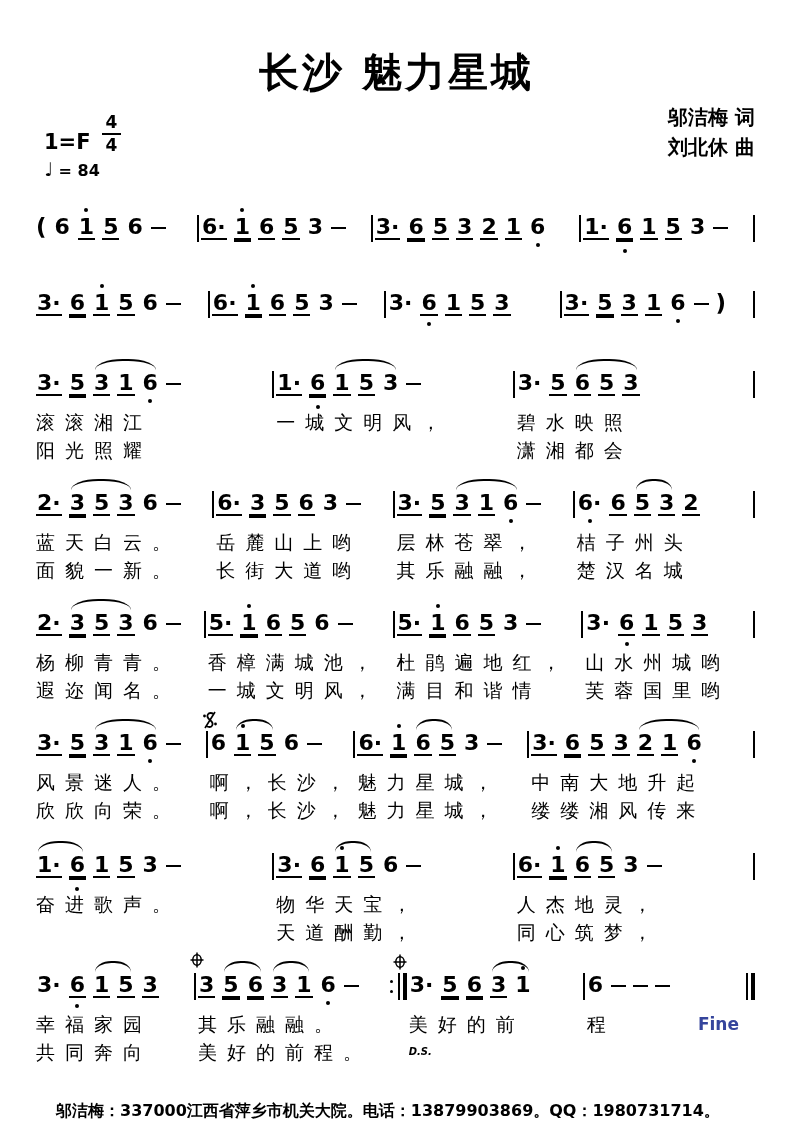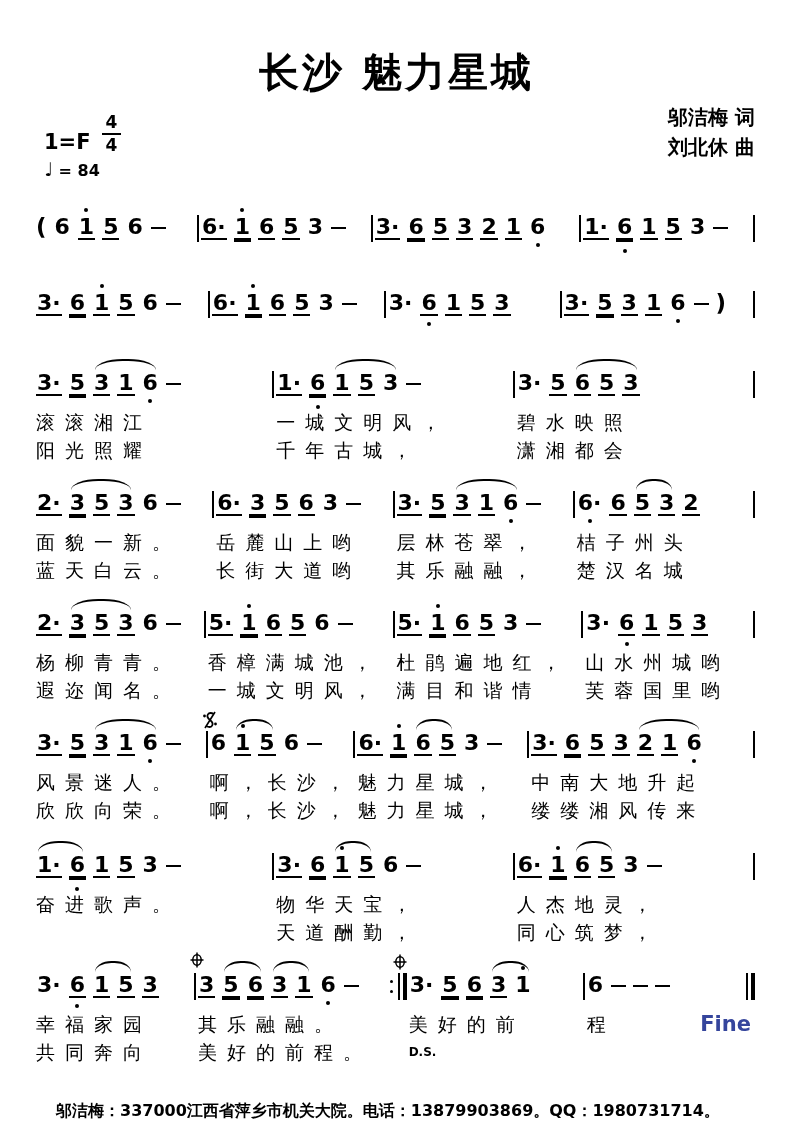--- a/index.html
+++ b/index.html
@@ -39,22 +39,22 @@
   .b3{width:4px;height:27px;background:#000;}
   .rdots{display:flex;flex-direction:column;gap:7px;margin-right:2px;}
   .rdots i{width:3px;height:3px;background:#000;border-radius:50%;display:block;}
   .slur{position:absolute;border-top:2px solid #000;border-radius:100% 100% 0 0 / 220% 220% 0 0;height:9px;}
   .mark{position:absolute;top:-4px;left:-8px;}
   .markend{position:absolute;top:-2px;right:2px;}
   .lyrline{
     font-size:19px;letter-spacing:10px;white-space:nowrap;line-height:28px;
     font-family:"DejaVu Serif",serif;overflow:visible;display:flex;align-items:flex-end;
   }
-  .ds{font-size:12px;letter-spacing:0;font-weight:bold;font-family:"DejaVu Sans",sans-serif;}
-  .fine{margin-left:auto;margin-right:6px;letter-spacing:0;font-size:21px;font-weight:bold;font-family:"DejaVu Sans",sans-serif;}
+  .ds{font-size:10px;letter-spacing:0;font-weight:bold;font-family:"DejaVu Sans",sans-serif;font-style:italic;}
+  .fine{margin-left:auto;margin-right:18px;letter-spacing:0;font-size:17px;font-weight:bold;font-family:"DejaVu Sans",sans-serif;}
   .footer{margin-top:30px;padding-left:20px;font-size:16px;font-weight:bold;line-height:1.85;}
 </style>
 </head>
 <body>
 
 <div class="sheet">
   <div class="title">长沙 魅力星城</div>
 
   <div class="meta">
     <div class="keyrow">
@@ -211,23 +211,20 @@
             <span class="tok"><span class="body">3</span></span>
             <span class="dash"></span>
             <span class="endbar">
               <i class="b1"></i>
             </span>
             <div class="slur" style="left: 59px; width: 61px; top: 5px;"></div>
           </div>
           <div class="lyrline">
             <span>一城文明风，</span>
           </div>
-          <div class="lyrline">
-            <span>千年古城，</span>
-          </div>
         </div>
         <div class="measure" style="flex: 1 1 0px;">
           <div class="notes">
             <span class="tok"><span class="body">3·</span></span>
             <span class="tok"><span class="body u1">5</span></span>
             <span class="tok"><span class="body u1">6</span></span>
             <span class="tok"><span class="body u1">5</span></span>
             <span class="tok"><span class="body u1">3</span></span>
             <span class="endbar">
               <i class="b1"></i>
@@ -250,24 +247,24 @@
             <span class="tok"><span class="body u1">5</span></span>
             <span class="tok"><span class="body u1">3</span></span>
             <span class="tok"><span class="body">6</span></span>
             <span class="dash"></span>
             <span class="endbar">
               <i class="b1"></i>
             </span>
             <div class="slur" style="left: 35px; width: 60px; top: 5px;"></div>
           </div>
           <div class="lyrline">
+            <span>蓝天白云。</span>
+          </div>
+          <div class="lyrline">
             <span>面貌一新。</span>
-          </div>
-          <div class="lyrline">
-            <span>蓝天白云。</span>
           </div>
         </div>
         <div class="measure" style="flex: 1 1 0px;">
           <div class="notes">
             <span class="tok"><span class="body u1">6·</span></span>
             <span class="tok"><span class="body u2">3</span></span>
             <span class="tok"><span class="body u1">5</span></span>
             <span class="tok"><span class="body u1">6</span></span>
             <span class="tok"><span class="body">3</span></span>
             <span class="dash"></span>

